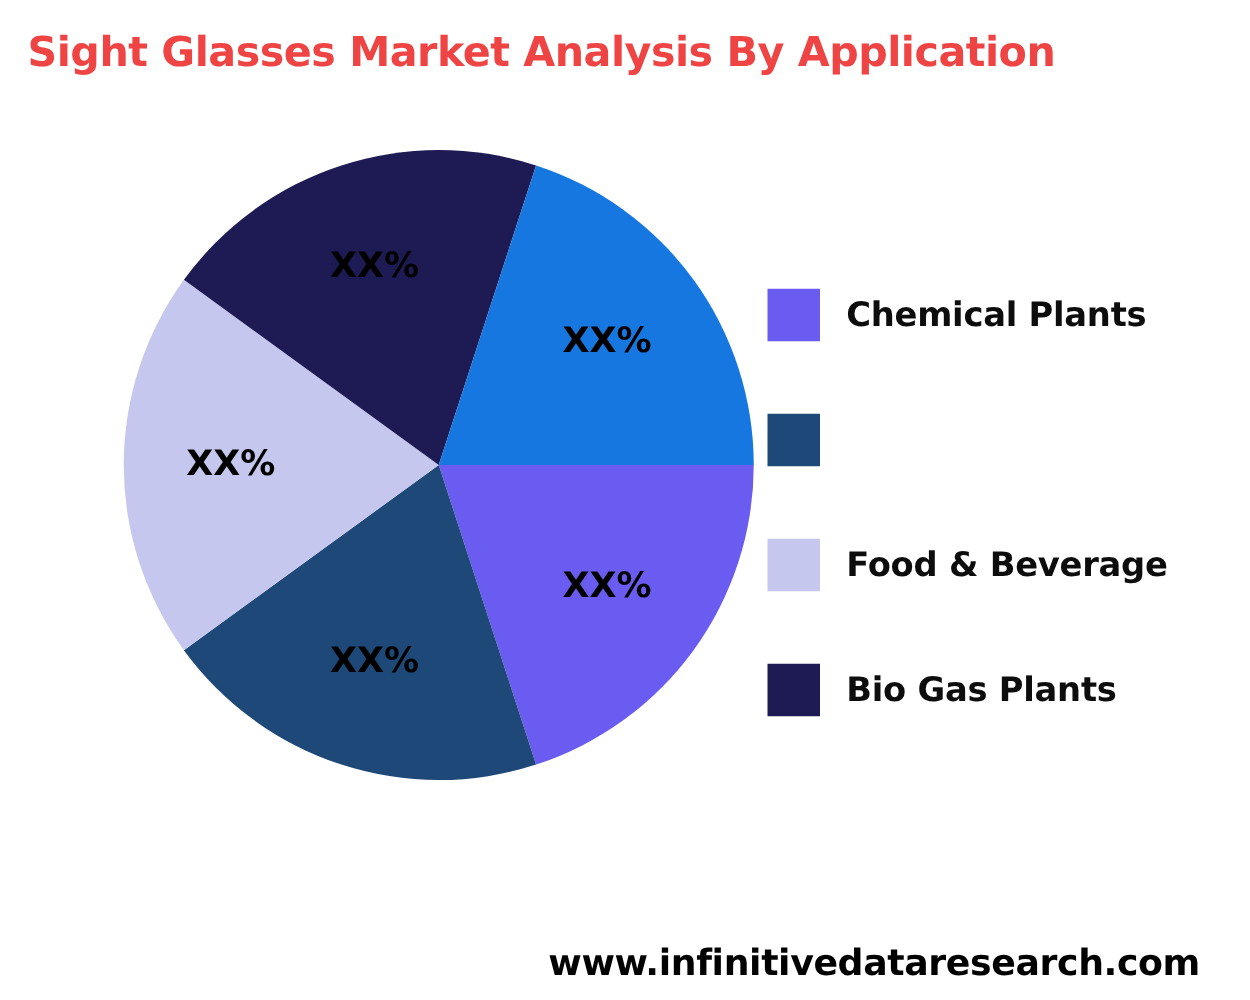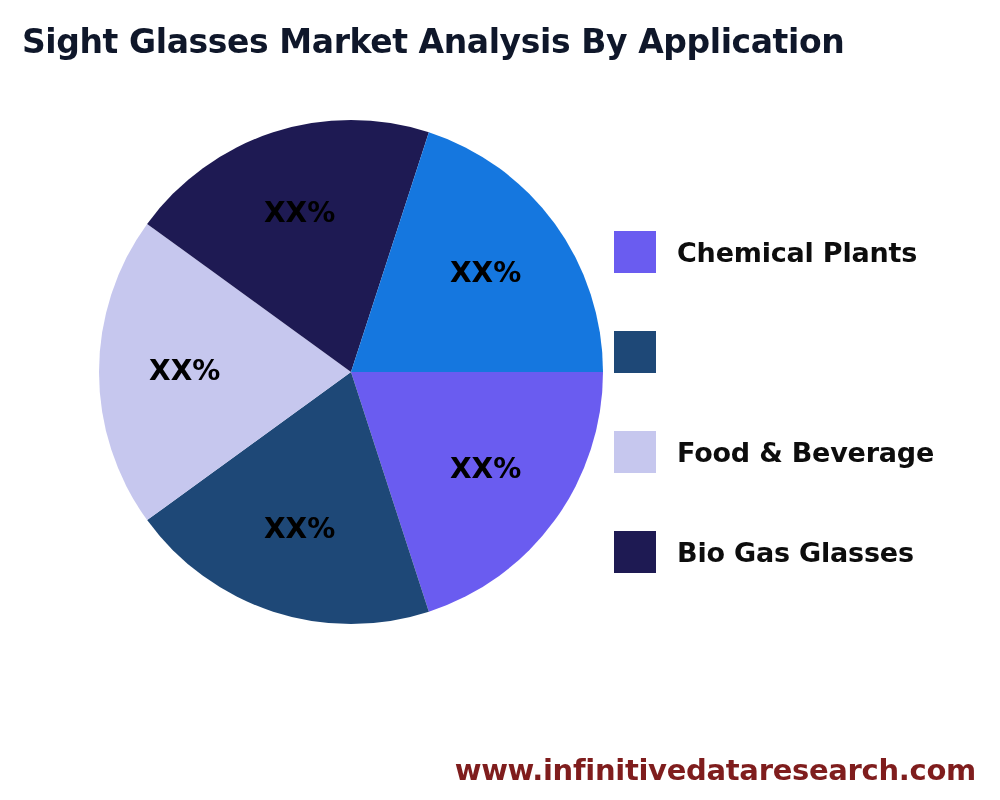--- a/index.html
+++ b/index.html
@@ -19,21 +19,21 @@
 
   
   #chart-title {
     position: absolute;
     left: 22px;
     top: 22px;
     width: 940px;
     font-size: 33px;
     font-weight: bold;
     letter-spacing: -0.4px;
-    color: #0f172a;
+    color: #ef4444;
     white-space: nowrap;
   }
 
   
   #chart-area {
     position: absolute;
     left: 0;
     top: 95px;
     width: 1000px;
     height: 560px;
@@ -80,25 +80,25 @@
     font-size: 27px;
     font-weight: bold;
     color: #0d0d0d;
     white-space: nowrap;
     letter-spacing: -0.2px;
   }
 
   
   #footer-url {
     position: absolute;
-    right: 24px;
+    right: 40px;
     bottom: 13px;
     font-size: 29px;
     font-weight: bold;
-    color: #7f1d1d;
+    color: #000000;
     letter-spacing: -0.3px;
     white-space: nowrap;
   }
 </style>
 </head>
 <body>
 
 <div id="chart-title">Sight Glasses Market Analysis By Application</div>
 
 <div id="chart-area">
@@ -131,20 +131,20 @@
       <span class="legend-swatch" style="background: rgb(30, 72, 119);"></span>
     </div>
 
     <div class="legend-item">
       <span class="legend-swatch" style="background: rgb(198, 199, 238);"></span>
       <span class="legend-label">Food &amp; Beverage</span>
     </div>
 
     <div class="legend-item">
       <span class="legend-swatch" style="background: rgb(30, 26, 83);"></span>
-      <span class="legend-label">Bio Gas Glasses</span>
+      <span class="legend-label">Bio Gas Plants</span>
     </div>
 
 
   </div>
 </div>
 
 <div id="footer-url">www.infinitivedataresearch.com</div>
 
 </body></html>

